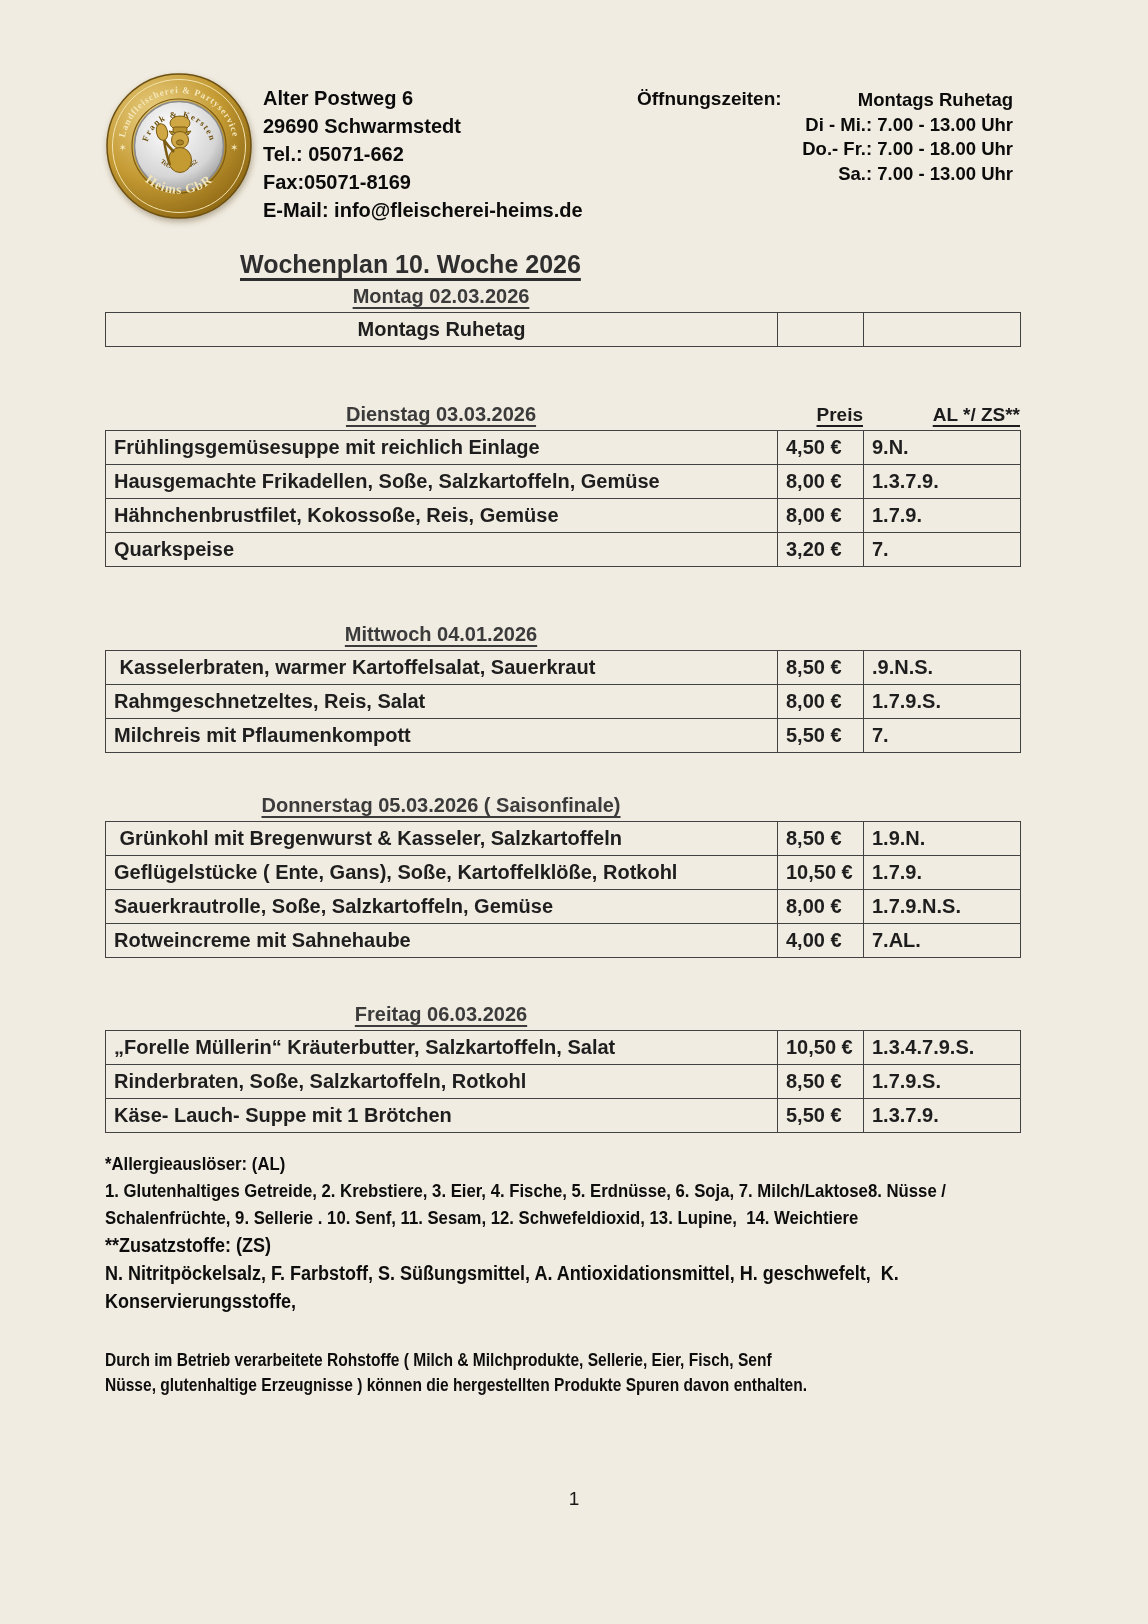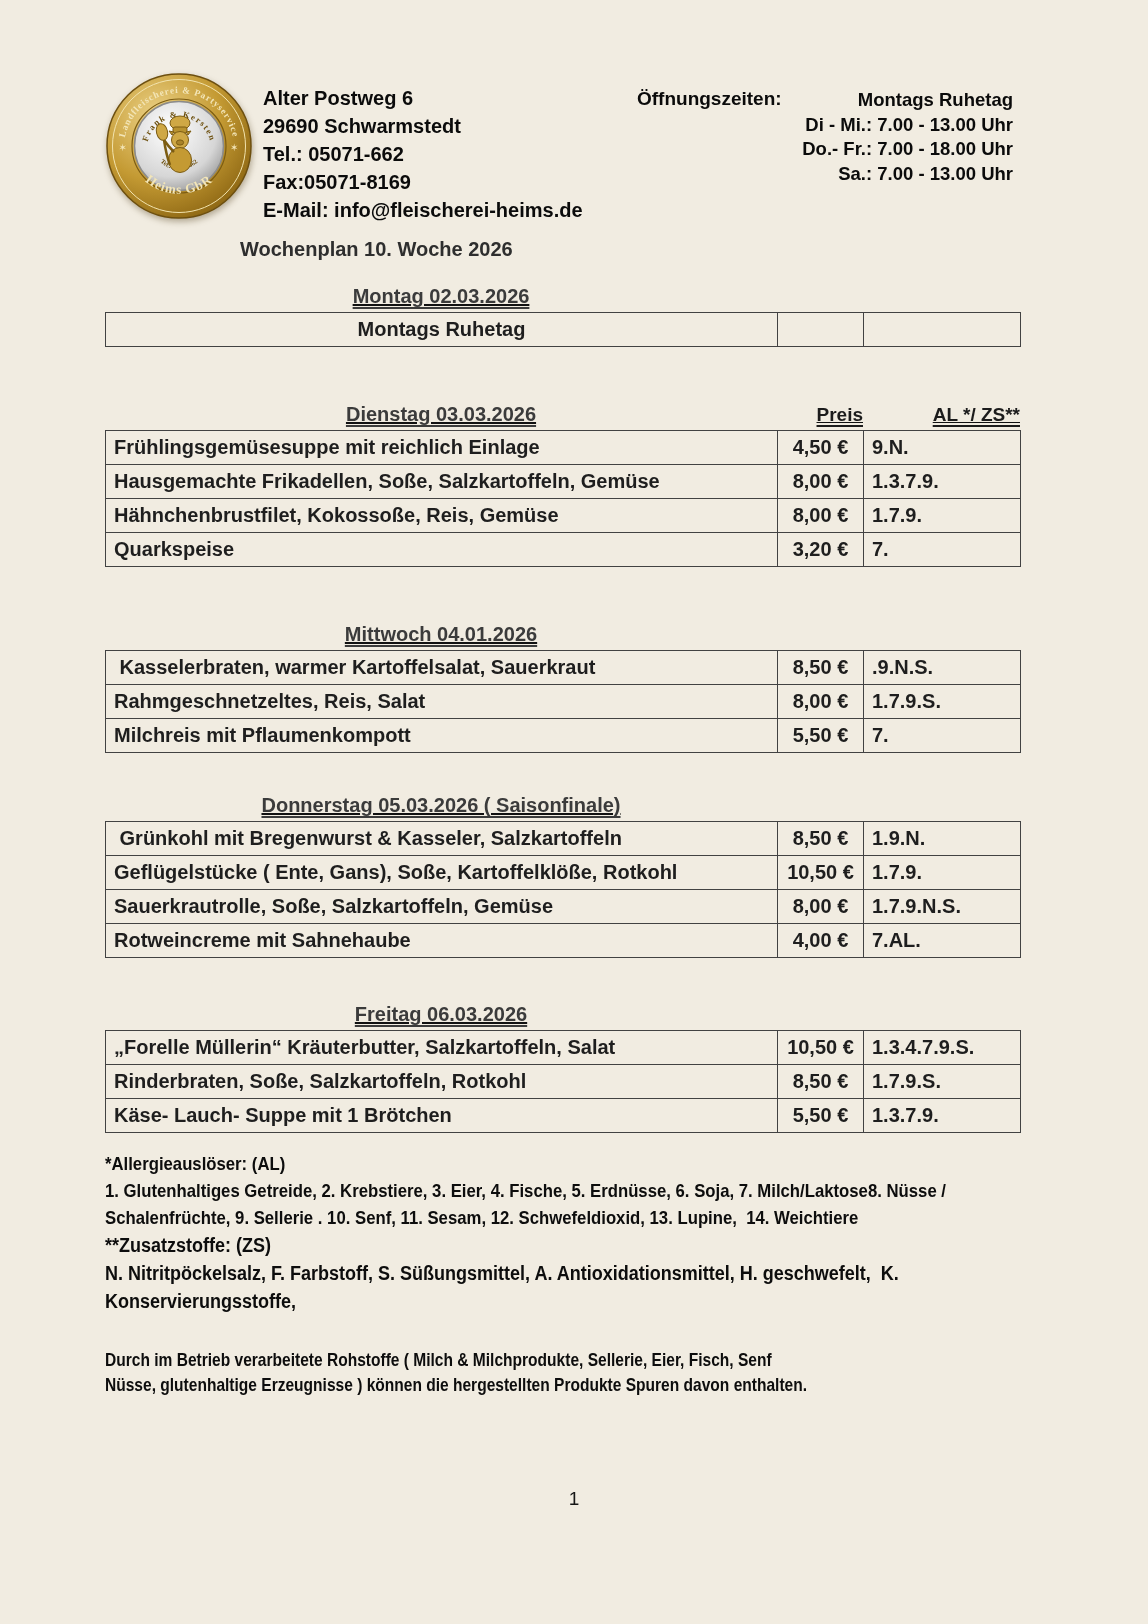--- a/index.html
+++ b/index.html
@@ -6,41 +6,41 @@
   body{background:#f1ece1;font-family:"Liberation Sans",sans-serif;}
   .doc{position:relative;width:1148px;height:1624px;background:#f1ece1;overflow:hidden;color:#111;}
 
   
   .logo{position:absolute;left:104px;top:70px;filter:drop-shadow(1px 3px 3px rgba(60,40,0,.35));}
   .address{position:absolute;left:263px;top:84px;font-size:20px;font-weight:bold;line-height:28px;color:#0b0b0b;}
   .hours-label{position:absolute;left:637px;top:88px;font-size:19px;font-weight:bold;color:#0b0b0b;}
   .hours{position:absolute;right:135px;top:88px;text-align:right;font-size:18.5px;font-weight:bold;line-height:24.5px;color:#0b0b0b;}
 
   
-  .title{position:absolute;left:240px;top:238px;font-size:20px;font-weight:bold;color:#2e2e2e;
-         text-decoration-thickness:3px;text-underline-offset:5px;}
+  .title{position:absolute;left:240px;top:250px;font-size:25px;font-weight:bold;color:#2e2e2e;
+         text-decoration:underline;text-decoration-thickness:3px;text-underline-offset:5px;}
 
   
   .sections{position:absolute;left:105px;top:0;width:915px;}
   .day-section{position:absolute;left:0;width:915px;}
   .day-section:nth-child(1){top:282px;}
   .day-section:nth-child(2){top:400px;}
   .day-section:nth-child(3){top:620px;}
   .day-section:nth-child(4){top:791px;}
   .day-section:nth-child(5){top:1000px;}
-  .day-head{display:grid;grid-template-columns:672px 86px 157px;align-items:end;height:26px;margin-bottom:4px;text-decoration:underline;}
+  .day-head{display:grid;grid-template-columns:672px 86px 157px;align-items:end;height:26px;margin-bottom:4px;}
   .day-heading{text-align:center;font-size:20px;font-weight:bold;color:#3b3b3b;}
   .day-heading span,.col-head span{text-decoration:underline;text-decoration-thickness:2px;text-underline-offset:4px;}
   .col-head{text-align:right;font-size:19px;font-weight:bold;color:#1c1c1c;}
   table.menu{border-collapse:collapse;width:915px;table-layout:fixed;}
   table.menu td{border:1.6px solid #424242;height:34px;padding:0 8px;font-weight:bold;
                 font-size:20px;color:#1e1e1e;vertical-align:middle;box-sizing:border-box;}
   td.dish{white-space:pre;overflow:hidden;}
   td.dish.center{text-align:center;}
-  td.price{text-align:center;padding-right:10px;white-space:nowrap;}
+  td.price{text-align:left;padding-right:10px;white-space:nowrap;}
   td.al{padding-right:8px;font-size:19.5px;white-space:nowrap;}
 
   
   .footer{position:absolute;left:105px;top:1150px;width:915px;color:#0d0d0d;}
   .cond{font-weight:bold;font-size:19px;line-height:27px;white-space:pre;width:1060px;
         transform:scaleX(0.88);transform-origin:0 0;}
   .cond-zs{font-size:20px;line-height:28px;transform:scaleX(0.9);}
   .note{margin-top:32px;}
   .note .cond{font-size:18.5px;line-height:25px;transform:scaleX(0.84);}
   .page-number{position:absolute;left:0;top:1488px;width:1148px;text-align:center;font-size:19px;color:#161616;}

